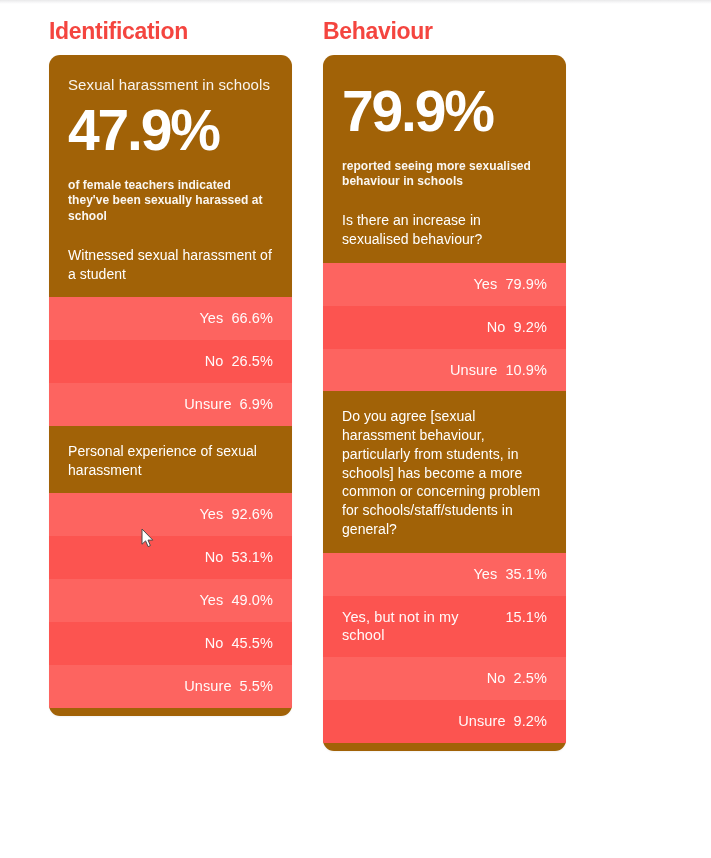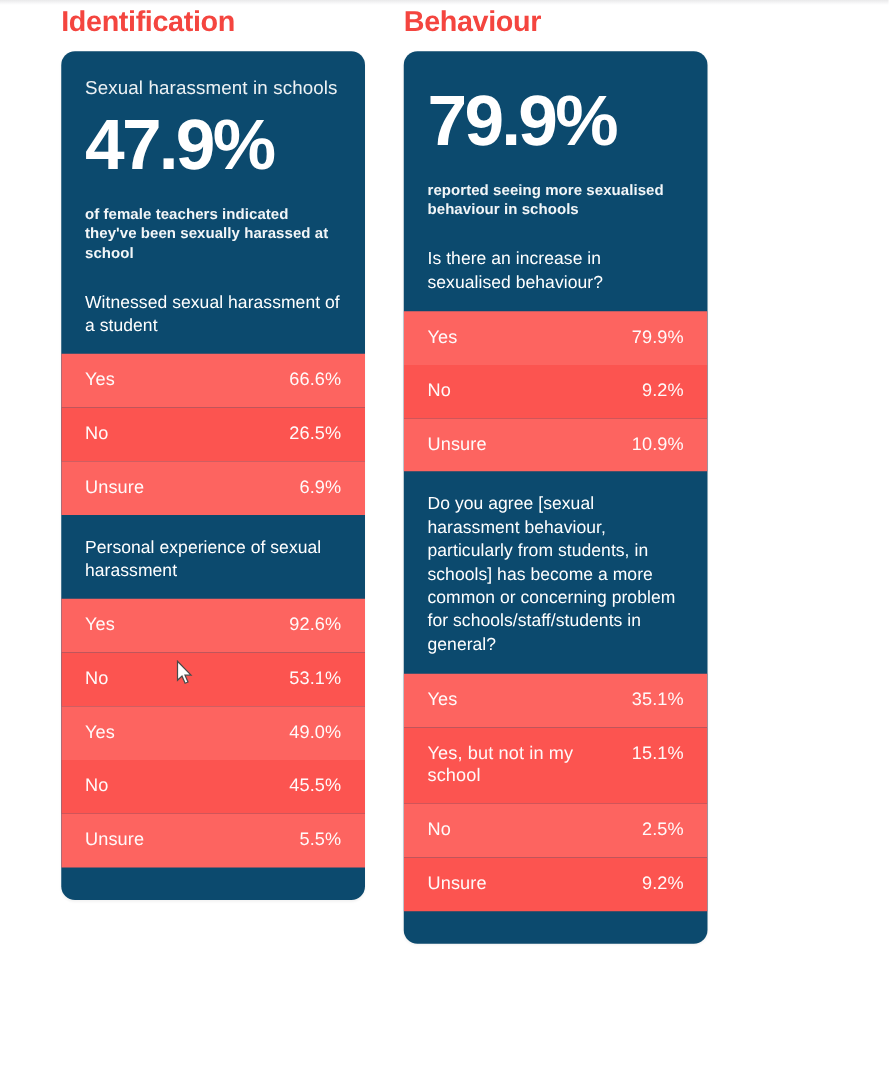--- a/index.html
+++ b/index.html
@@ -43,28 +43,28 @@
     flex-direction: column;
   }
 
   .column-title {
     font-size: 23px;
     font-weight: bold;
     color: #f4453f;
     letter-spacing: -0.3px;
     line-height: 1.05;
     margin: 0 0 12px 0;
-    padding-top: 5px;
+    padding-top: 19px;
   }
 
   .card {
-    background: #0c4a6e;
+    background: #a16207;
     border-radius: 11px;
     overflow: hidden;
-    padding-bottom: 26px;
+    padding-bottom: 8px;
     box-shadow: 0 1px 2px rgba(0,0,0,0.05);
   }
 
   .card-head {
     padding: 20px 19px 6px 19px;
   }
   .stat-label {
     font-size: 15px;
     line-height: 1.28;
     color: rgba(255,255,255,0.93);
@@ -97,21 +97,21 @@
     color: #ffffff;
     letter-spacing: 0.05px;
   }
 
   .rows {
     display: block;
   }
   .row {
     display: flex;
     align-items: flex-start;
-    justify-content: space-between;
+    justify-content: flex-end;
     padding: 12px 19px 12px 19px;
     font-size: 14.5px;
     color: rgba(255,255,255,0.97);
     line-height: 1.3;
     letter-spacing: 0.1px;
   }
   .row.shade-a { background: #fd6460; }
   .row.shade-b { background: #fc5450; }
   .row-label { padding-right: 8px; }
   .row-value { white-space: nowrap; }

